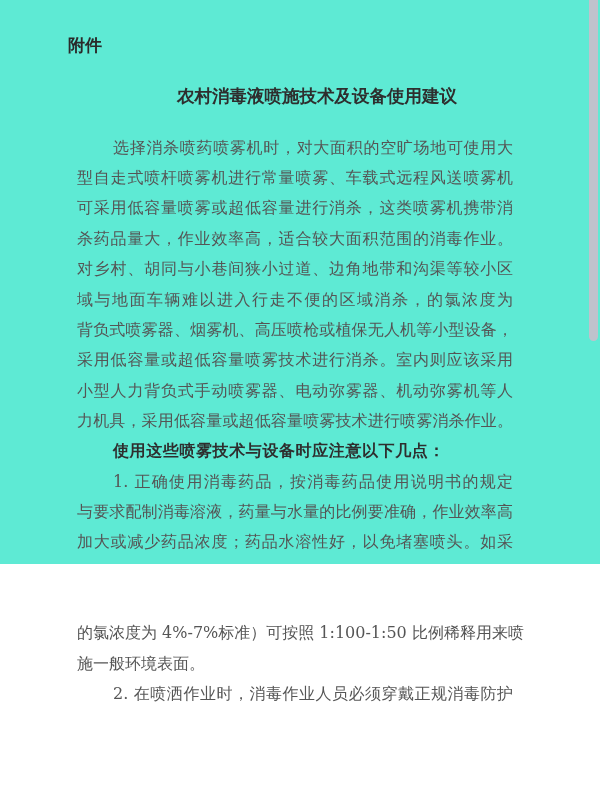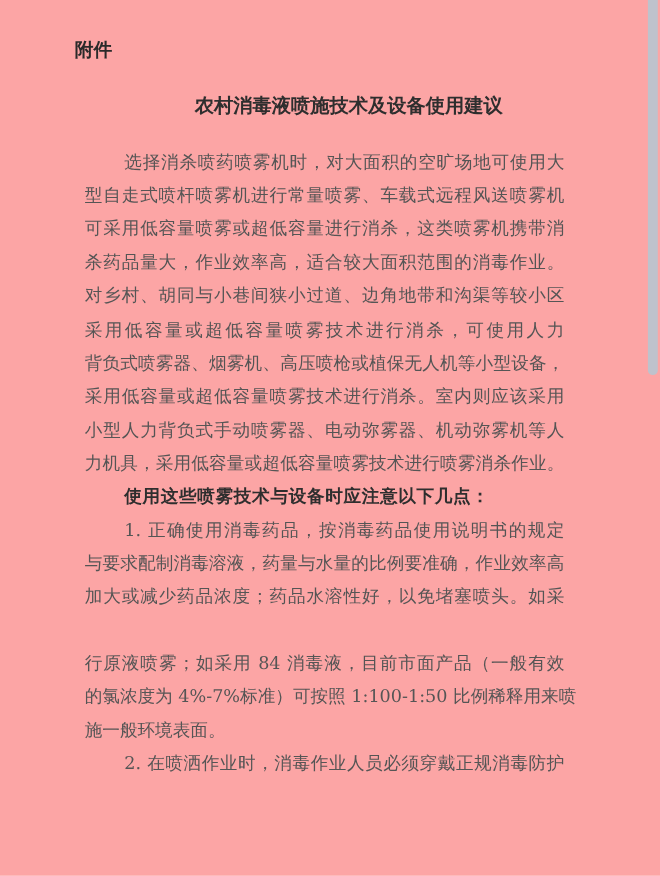--- a/index.html
+++ b/index.html
@@ -1,18 +1,18 @@
 <!DOCTYPE html>
 <html><head>
 <meta charset="utf-8">
 <style>
   html, body { margin:0; padding:0; }
   body { width:600px; height:796px; background:#ffffff; position:relative; overflow:hidden;
          font-family:"DejaVu Serif","Liberation Serif",serif; color:#4a4a4a; }
-  .page { position:absolute; left:0; top:0; width:600px; height:796px; background:#fca5a5; }
+  .page { position:absolute; left:0; top:0; width:600px; height:564px; background:#5eead4; }
   .attach { position:absolute; left:68px; top:34px; font-family:"DejaVu Sans","Liberation Sans",sans-serif;
             font-weight:bold; font-size:17px; color:#2a2a2a; letter-spacing:0px; }
   .title { position:absolute; left:0; width:600px; top:84px; text-align:center; padding-left:34px; box-sizing:border-box;
            font-family:Liberation Sans, sans-serif; font-weight:bold; font-size:17.5px; color:#2e2e2e; }
   .line { position:absolute; left:77px; width:436px; font-size:16px; height:22px; line-height:22px;
           text-align:justify; text-align-last:justify; white-space:nowrap; color:#555; }
   .line.indent { left:113px; width:400px; }
   .line.last { text-align-last:left; }
   .line.bold { font-family:"DejaVu Sans","Liberation Sans",sans-serif; font-weight:bold; color:#2e2e2e; text-align-last:left; left:113px; font-size:16px; letter-spacing:0.6px; }
   .scrollbar { position:absolute; left:589px; top:0; width:9px; height:341px; background:#bfc2cc; border-radius:0 0 5px 5px; }
@@ -22,28 +22,27 @@
 
 <div class="page">
   <div class="attach">附件</div>
   <div class="title">农村消毒液喷施技术及设备使用建议</div>
 
   <div class="line" style="top:167px">型自走式喷杆喷雾机进行常量喷雾、车载式远程风送喷雾机</div>
   <div class="line indent" style="top:137px">选择消杀喷药喷雾机时，对大面积的空旷场地可使用大</div>
   <div class="line" style="top:197px">可采用低容量喷雾或超低容量进行消杀，这类喷雾机携带消</div>
   <div class="line" style="top:228px">杀药品量大，作业效率高，适合较大面积范围的消毒作业。</div>
   <div class="line" style="top:258px">对乡村、胡同与小巷间狭小过道、边角地带和沟渠等较小区</div>
-  <div class="line" style="top:289px">采用低容量或超低容量喷雾技术进行消杀，可使用人力</div>
+  <div class="line" style="top:289px">域与地面车辆难以进入行走不便的区域消杀，的氯浓度为</div>
   <div class="line" style="top:319px">背负式喷雾器、烟雾机、高压喷枪或植保无人机等小型设备，</div>
   <div class="line" style="top:349px">采用低容量或超低容量喷雾技术进行消杀。室内则应该采用</div>
   <div class="line" style="top:380px">小型人力背负式手动喷雾器、电动弥雾器、机动弥雾机等人</div>
   <div class="line" style="top:410px">力机具，采用低容量或超低容量喷雾技术进行喷雾消杀作业。</div>
   <div class="line bold" style="top:440px">使用这些喷雾技术与设备时应注意以下几点：</div>
   <div class="line indent" style="top:471px">1. 正确使用消毒药品，按消毒药品使用说明书的规定</div>
   <div class="line" style="top:501px">与要求配制消毒溶液，药量与水量的比例要准确，作业效率高</div>
   <div class="line" style="top:531px">加大或减少药品浓度；药品水溶性好，以免堵塞喷头。如采</div>
-  <div class="line" style="top:592px">行原液喷雾；如采用 84 消毒液，目前市面产品（一般有效</div>
   <div class="line" style="top:622px">的氯浓度为 4%-7%标准）可按照 1:100-1:50 比例稀释用来喷</div>
   <div class="line last" style="top:653px">施一般环境表面。</div>
   <div class="line indent" style="top:683px">2. 在喷洒作业时，消毒作业人员必须穿戴正规消毒防护</div>
 </div>
 
 <div class="scrollbar"></div>
 
 </body></html>

